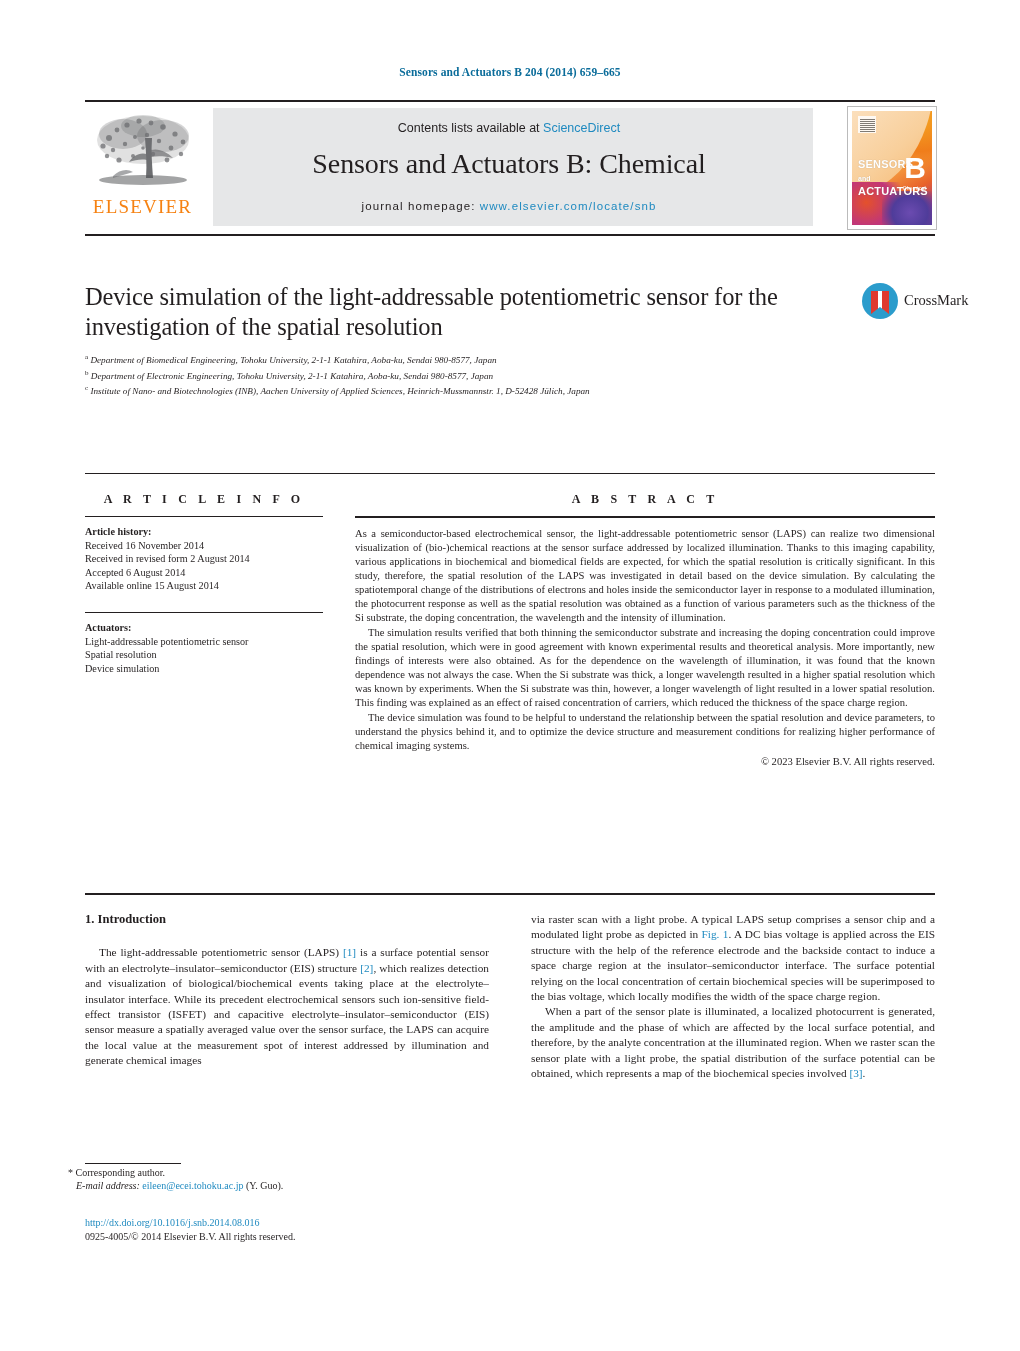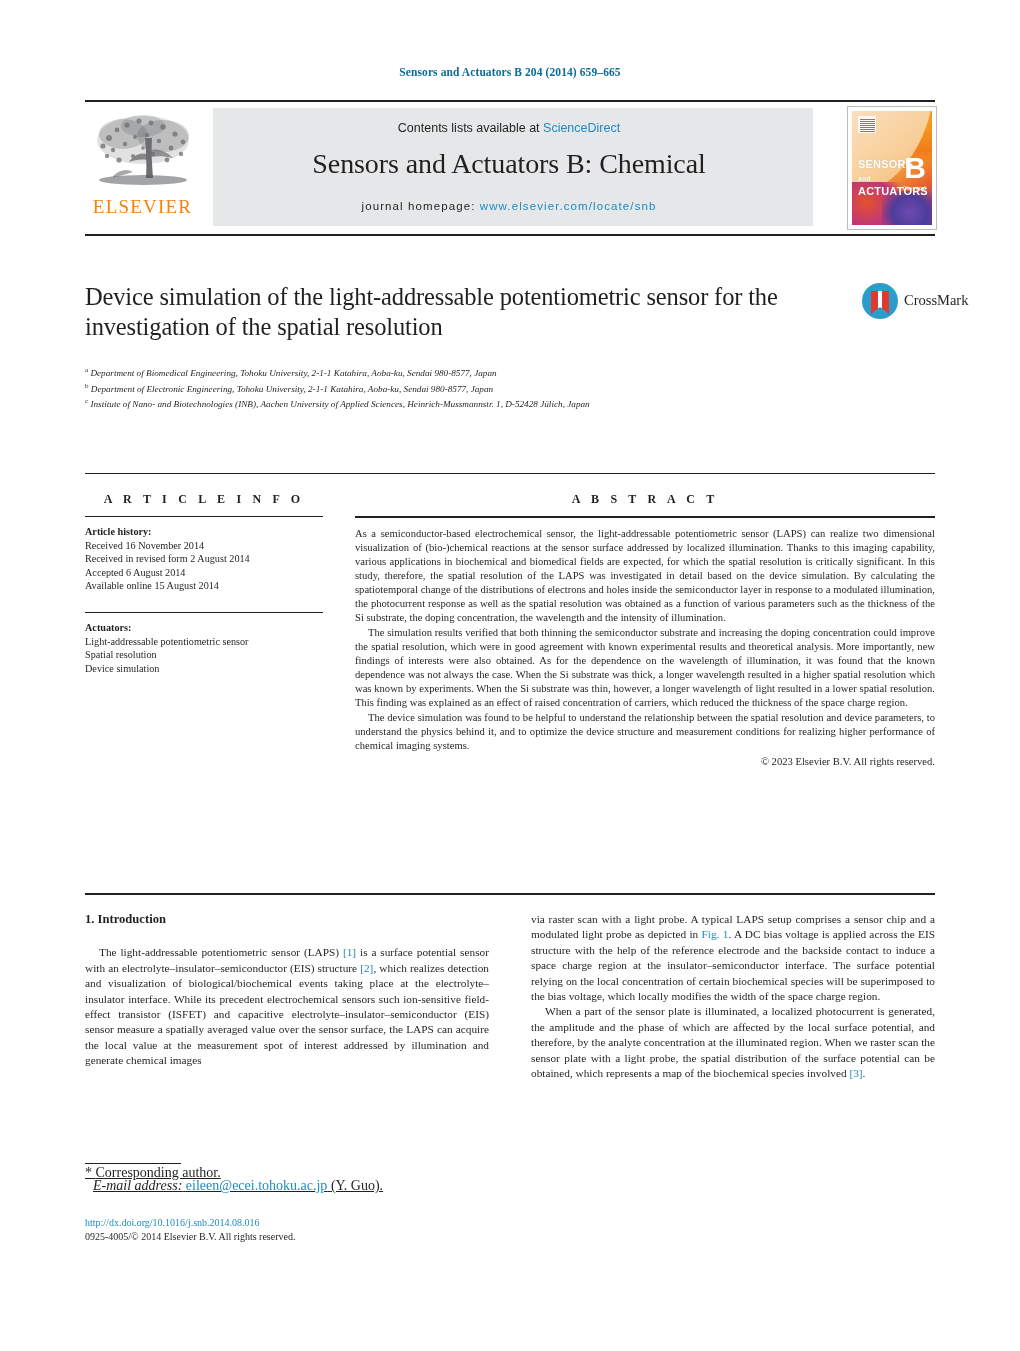--- a/index.html
+++ b/index.html
@@ -290,21 +290,21 @@
     color: #231f20;
   }
   .authors sup {
     color: #1f8ac0;
     font-size: 10px;
     vertical-align: super;
   }
   .authors sup.star { color: #1f8ac0; }
 
   .affiliations {
-    margin-top: 22px;
+    margin-top: 9px;
     font-family: "Liberation Serif", serif;
     font-style: italic;
     font-size: 9.2px;
     line-height: 12.6px;
     color: #231f20;
   }
   .affiliations sup {
     font-style: normal;
     font-size: 7px;
     vertical-align: super;
@@ -418,28 +418,27 @@
     margin-top: 0;
   }
   a.ref, .ref {
     color: #1f8ac0;
     text-decoration: none;
   }
 
   
   .footnote {
     position: absolute;
-    left: 85px;
+    left: 68px;
     top: 1166px;
     width: 404px;
     font-family: "Liberation Serif", serif;
-    font-size: 14px;
+    font-size: 10px;
     line-height: 13.2px;
     color: #231f20;
-    text-decoration: underline;
   }
   .footnote-rule {
     position: absolute;
     left: 85px;
     top: 1163px;
     width: 96px;
     height: 1px;
     background: #231f20;
   }
   .footnote .em {

